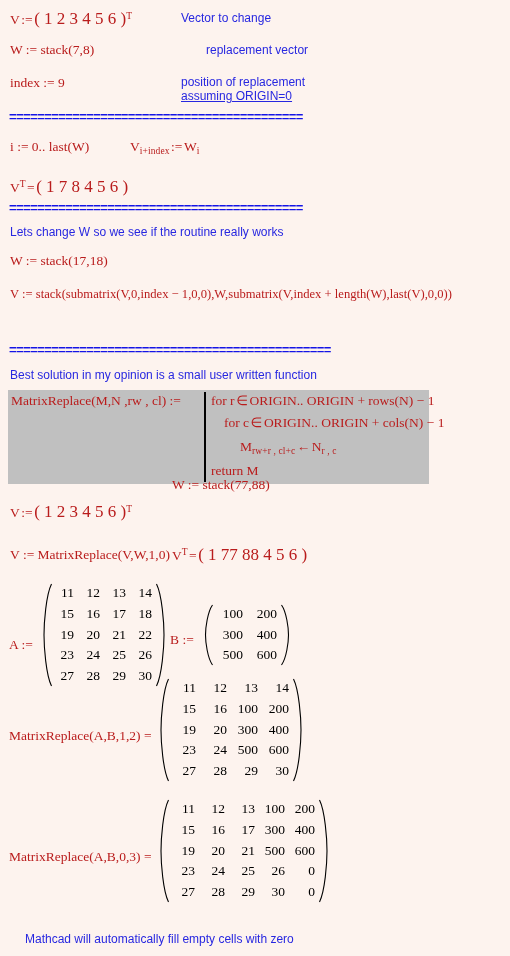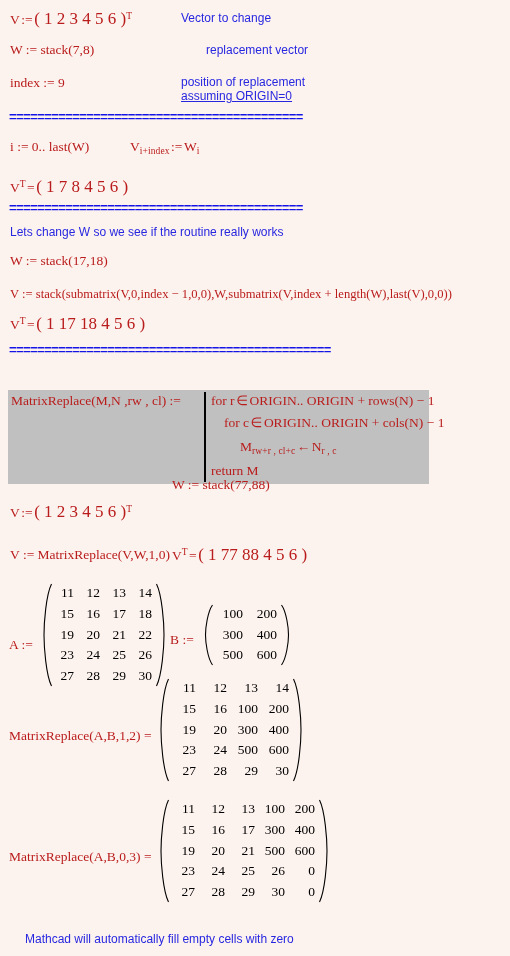--- a/index.html
+++ b/index.html
@@ -111,26 +111,24 @@
   </div>
 
   <div class="abs sep" style="left:9px; top:203px;">==========================================</div>
 
   <div class="abs note" style="left:10px; top:225px;">Lets change W so we see if the routine really works</div>
 
   <div class="abs math" style="left:10px; top:254px;">W  :=  stack(17,18)</div>
 
   <div class="abs math" style="left:10px; top:288px; font-size:12.6px;">V  :=  stack(submatrix(V,0,index − 1,0,0),W,submatrix(V,index + length(W),last(V),0,0))</div>
 
-  <div class="abs math" style="left:10px; top:315px;">
-    <span>V</span><sup class="m">T</sup><span class="op">=</span><span class="pv">( 1  17  18  4  5  6 )</span>
-  </div>
 
   <div class="abs sep" style="left:9px; top:345px;">==============================================</div>
 
+  <div class="abs note" style="left:10px; top:368px;">Best solution in my opinion is a small user written function</div>
 
   <div class="fnbox" style="left:8px; top:390px; width:421px; height:94px;">
     <div class="abs math" style="left:3px; top:4px;">MatrixReplace(M,N ,rw , cl)  :=</div>
     <div class="fnbar" style="left:196px; top:2px; height:90px;"></div>
 
     <div class="abs math" style="left:203px; top:4px;">
       <span>for  r</span><span class="op">∈</span><span>ORIGIN.. ORIGIN + rows(N) − 1</span>
     </div>
 
     <div class="abs math" style="left:216px; top:26px;">

